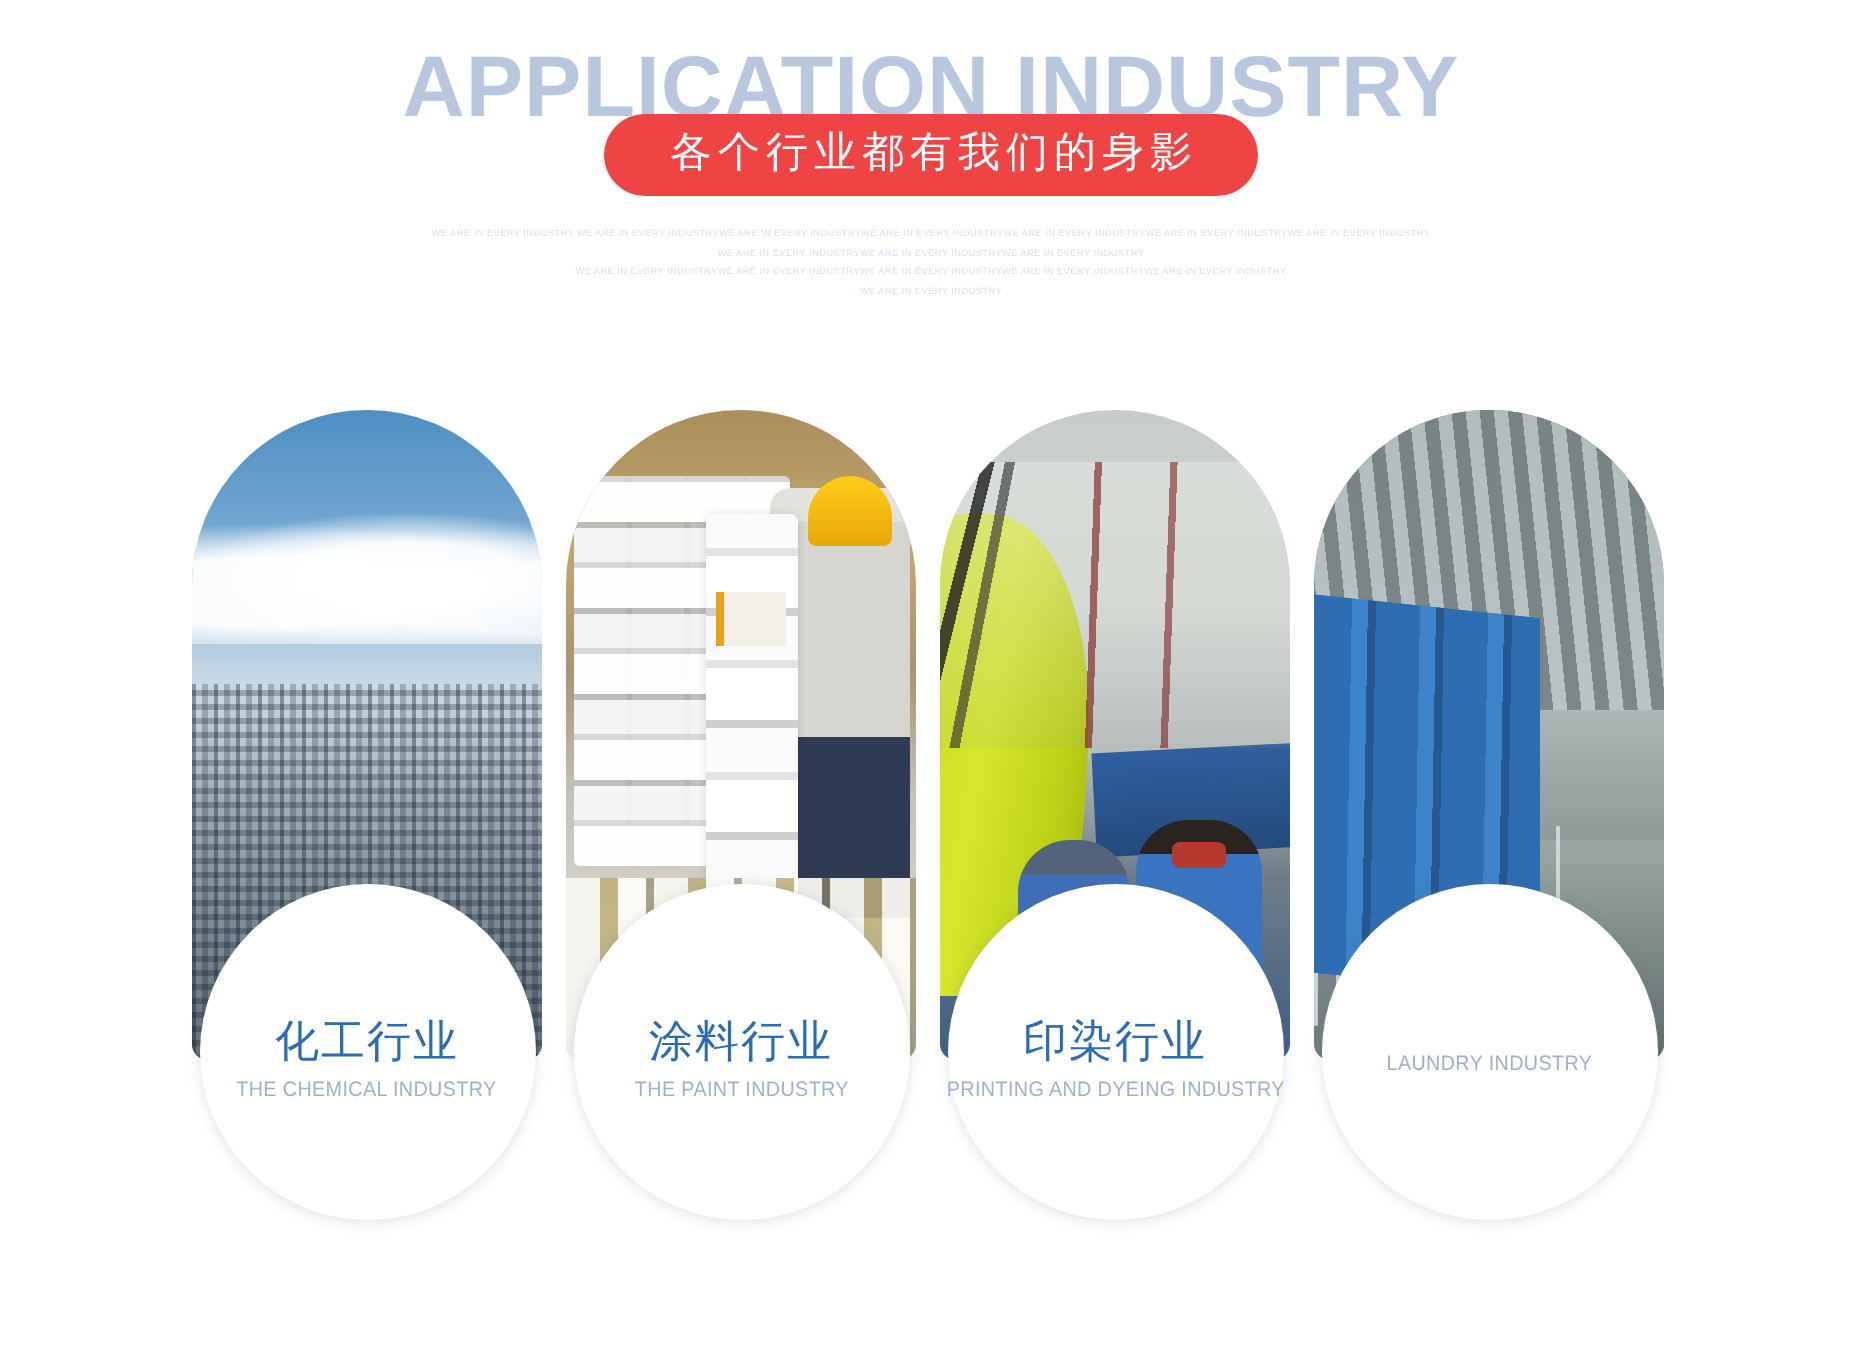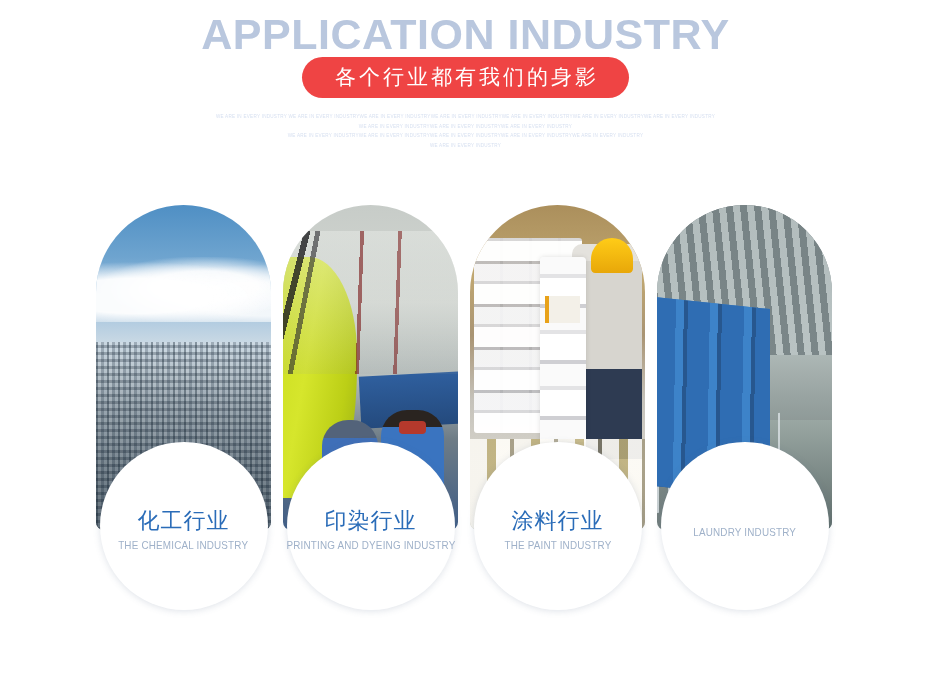--- a/index.html
+++ b/index.html
@@ -15,21 +15,21 @@
 
   
   .header {
     position: relative;
     width: 931px;
     height: 170px;
   }
 
   .headline {
     position: absolute;
-    top: 10px;
+    top: 20px;
     left: 0;
     width: 931px;
     text-align: center;
     font-size: 43px;
     font-weight: bold;
     letter-spacing: 0.5px;
     color: #b9c7de;
     white-space: nowrap;
     user-select: none;
   }
@@ -332,50 +332,50 @@
       <div class="photo-inner ph1"></div>
     </div>
     <div class="circle">
       <div class="circle-cn">化工行业</div>
       <div class="circle-en">THE CHEMICAL INDUSTRY</div>
     </div>
   </div>
 
   <div class="card">
     <div class="card-photo">
-      <div class="photo-inner ph2">
-        <div class="ph2-band"></div>
-        <div class="ph2-p1"></div>
-        <div class="ph2-p2"></div>
-      </div>
-    </div>
-    <div class="circle">
-      <div class="circle-cn">印染行业</div>
-      <div class="circle-en">PRINTING AND DYEING INDUSTRY</div>
-    </div>
-  </div>
-
-  <div class="card">
-    <div class="card-photo">
       <div class="photo-inner ph3">
         <div class="ph3-worker"></div>
         <div class="ph3-helmet"></div>
         <div class="ph3-stack">
           <div class="ph3-label"></div>
         </div>
       </div>
     </div>
     <div class="circle">
       <div class="circle-cn">涂料行业</div>
       <div class="circle-en">THE PAINT INDUSTRY</div>
     </div>
   </div>
 
   <div class="card">
     <div class="card-photo">
+      <div class="photo-inner ph2">
+        <div class="ph2-band"></div>
+        <div class="ph2-p1"></div>
+        <div class="ph2-p2"></div>
+      </div>
+    </div>
+    <div class="circle">
+      <div class="circle-cn">印染行业</div>
+      <div class="circle-en">PRINTING AND DYEING INDUSTRY</div>
+    </div>
+  </div>
+
+  <div class="card">
+    <div class="card-photo">
       <div class="photo-inner ph4">
         <div class="ph4-floor"></div>
         <div class="ph4-rail"></div>
       </div>
     </div>
     <div class="circle">
       <div class="circle-en">LAUNDRY INDUSTRY</div>
     </div>
   </div>
 

